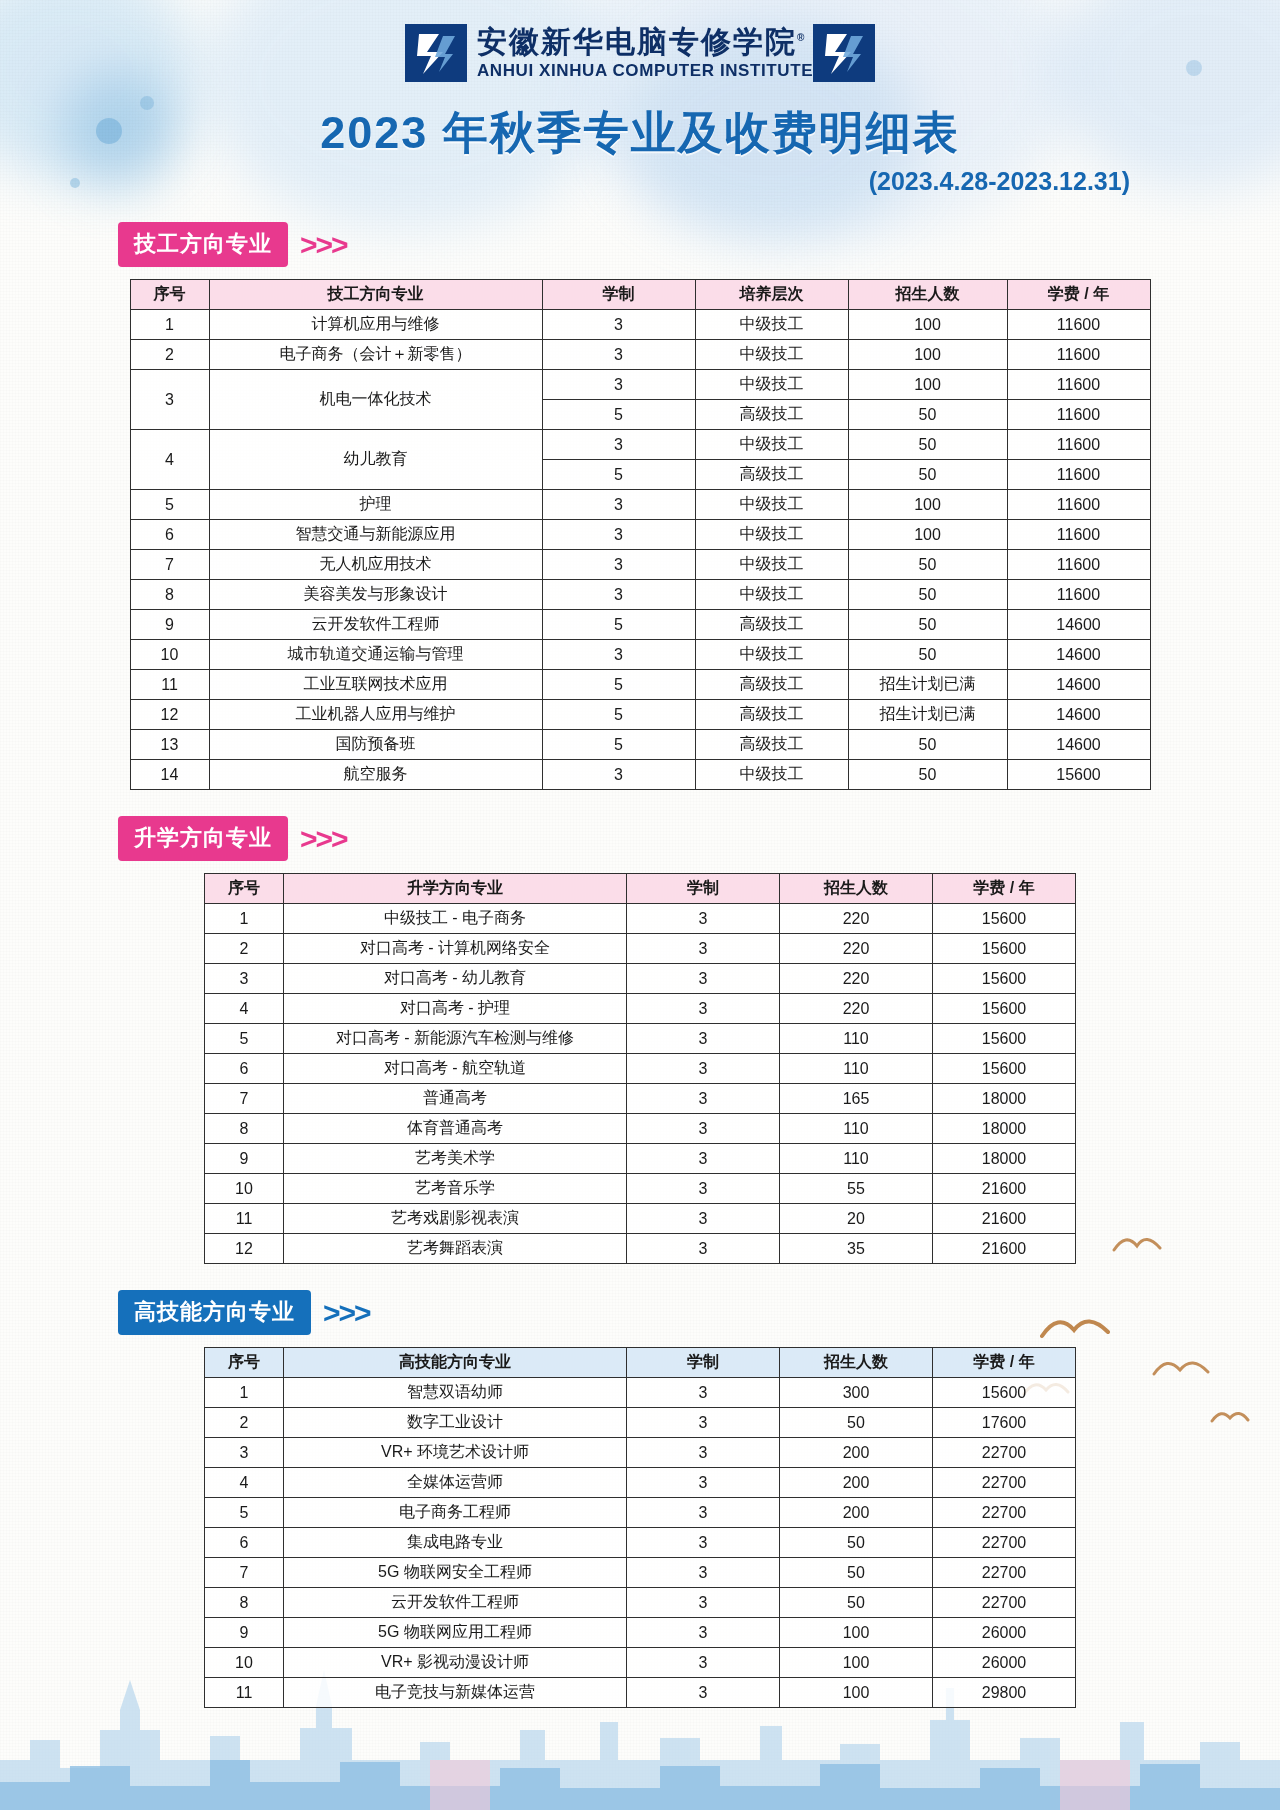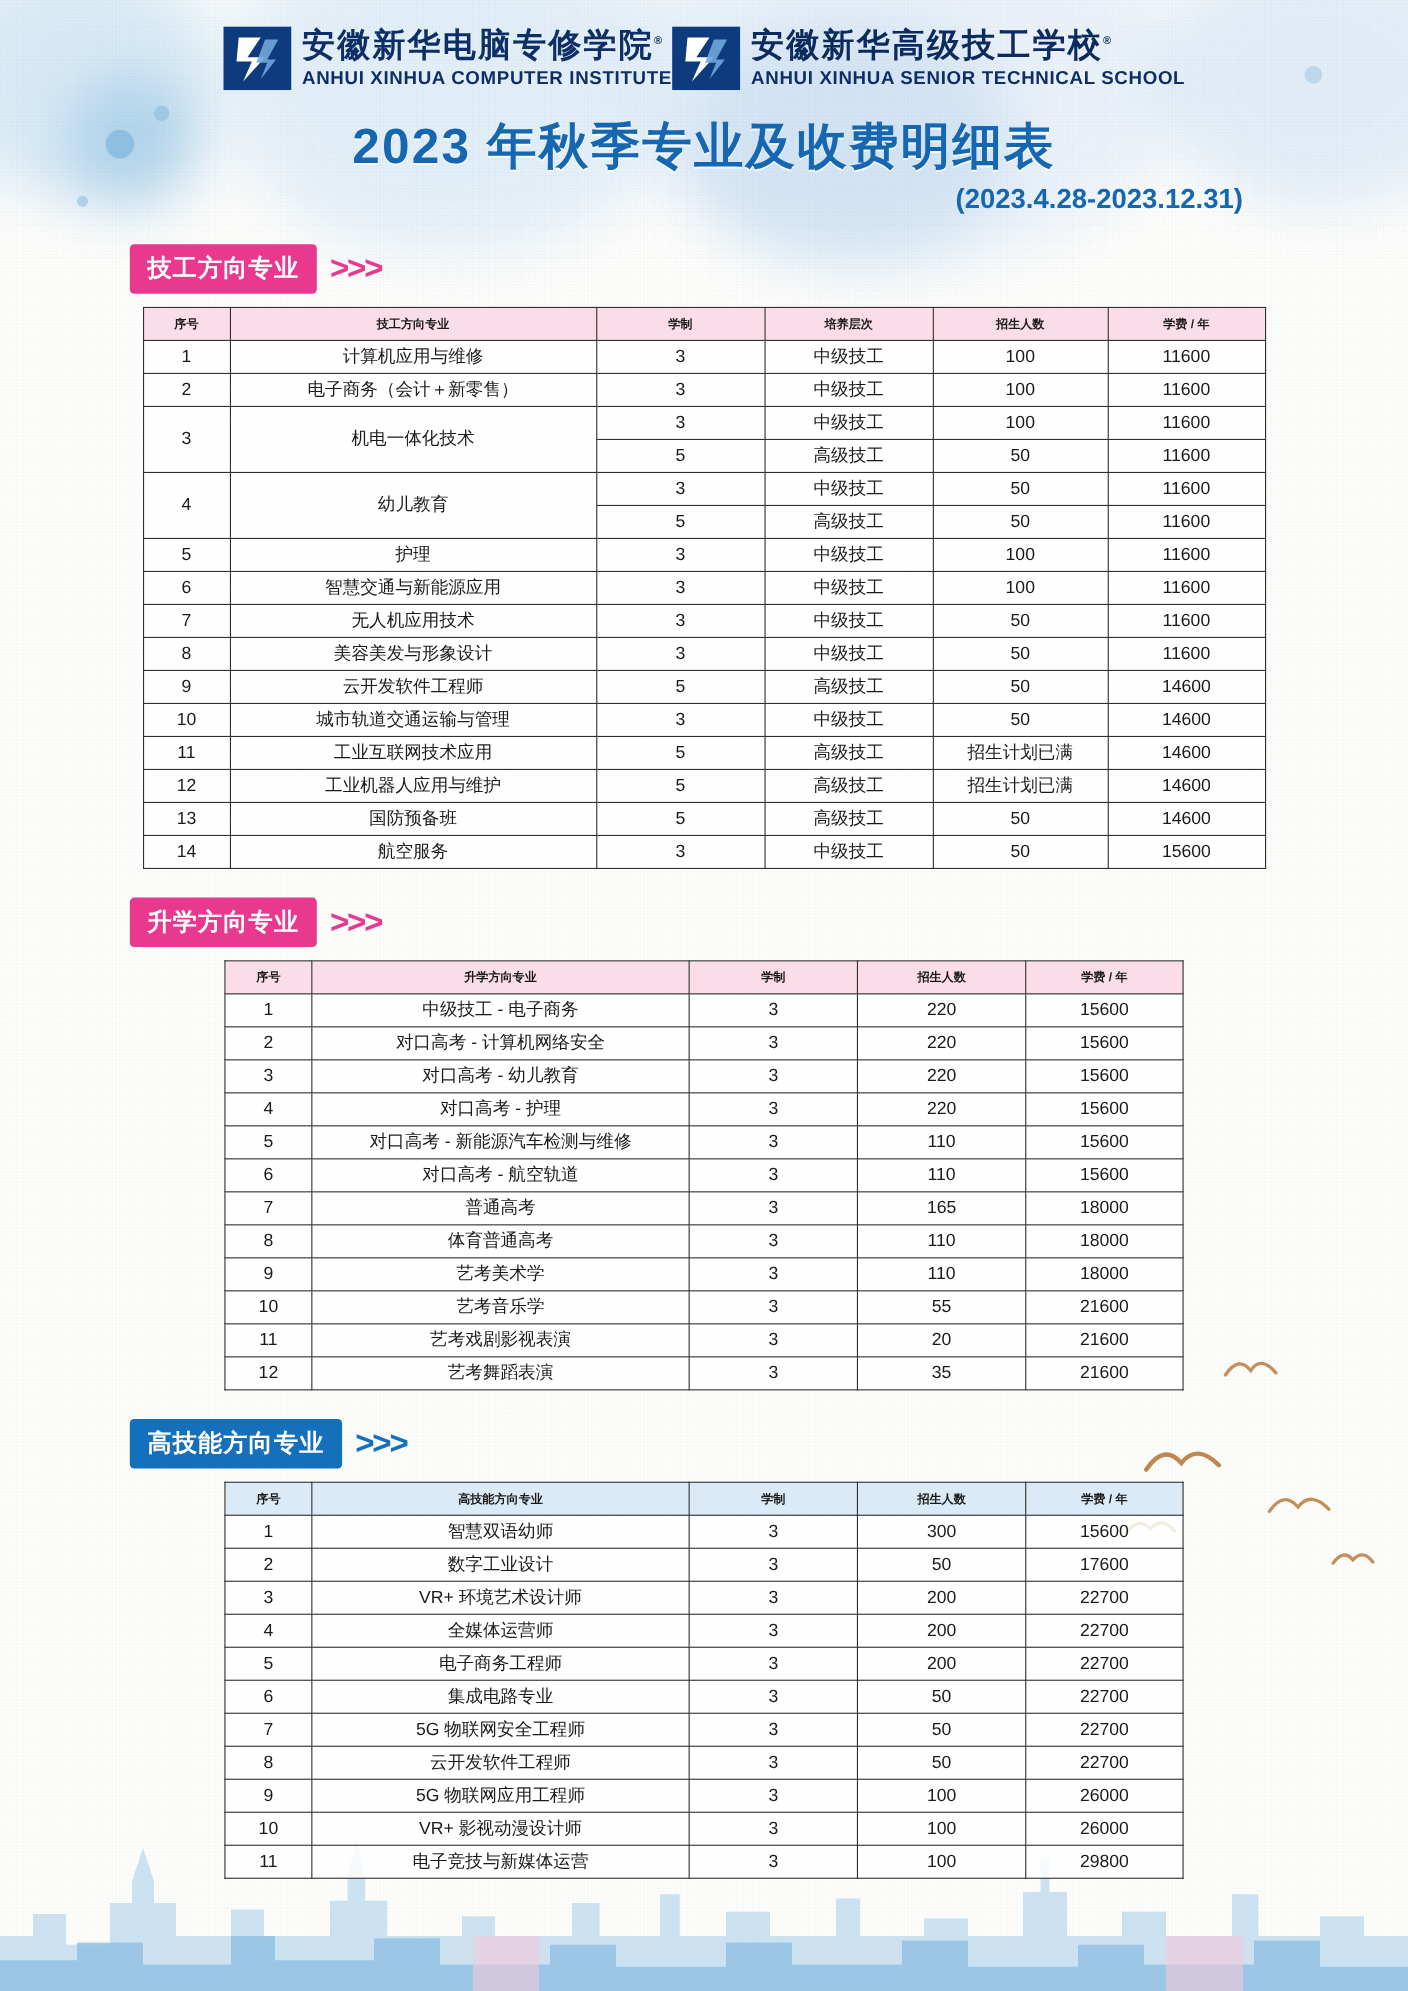--- a/index.html
+++ b/index.html
@@ -46,21 +46,21 @@
     color:#fff;font-size:22px;font-weight:bold;padding:7px 16px 8px;border-radius:4px;letter-spacing:1px;
   }
   .pink{background:#e8398e;}
   .blue{background:#1570bb;}
   .arrows{font-size:30px;font-weight:bold;letter-spacing:-2px;}
   .ar-pink{color:#e8398e;}
   .ar-blue{color:#1570bb;}
 
   table{border-collapse:collapse;margin:12px auto 0;font-size:16px;color:#1a1a1a;background:rgba(255,255,255,.82);}
   table td,table th{border:1px solid #2f2f2f;text-align:center;padding:3px 6px;height:23px;font-weight:normal;}
-  thead th{font-weight:bold;font-size:11px;}
+  thead th{font-weight:bold;font-size:16px;}
   .th-pink{background:#fbdde9;}
   .th-blue{background:#dbeaf7;}
   .t1 .c0{width:66px;} .t1 .c1{width:320px;} .t1 .c2{width:140px;} .t1 .c3{width:140px;} .t1 .c4{width:146px;} .t1 .c5{width:130px;}
   .t2 .c0{width:66px;} .t2 .c1{width:330px;} .t2 .c2{width:140px;} .t2 .c3{width:140px;} .t2 .c4{width:130px;}
 </style>
 </head>
 <body>
 
 <div class="bg">
   <div class="blob b1"></div>
@@ -119,24 +119,20 @@
     </div>
 
     <div class="logo logo2">
       <div class="logo-mark">
         <svg viewBox="0 0 62 58" width="62" height="58">
           <rect x="0" y="0" width="62" height="58" fill="#0e3b7e"></rect>
           <path d="M14,10 L34,10 L22,28 L38,28 L18,50 L26,32 L12,32 Z" fill="#ffffff"></path>
           <path d="M38,12 L50,12 L40,30 L48,30 L34,48 L40,33 L30,33 Z" fill="#6fa8dc" opacity=".9"></path>
         </svg>
       </div>
-      <div class="logo-text">
-        <div class="logo-cn"><span>安徽新华高级技工学校</span><span class="reg">®</span></div>
-        <div class="logo-en">ANHUI  XINHUA  SENIOR  TECHNICAL  SCHOOL</div>
-      </div>
     </div>
   </div>
 
   <div class="title">2023 年秋季专业及收费明细表</div>
   <div class="subtitle">(2023.4.28-2023.12.31)</div>
 
   <div class="section">
     <div class="sec-head">
       <div class="sec-label pink">技工方向专业</div>
       <div class="arrows ar-pink">&gt;&gt;&gt;</div>

